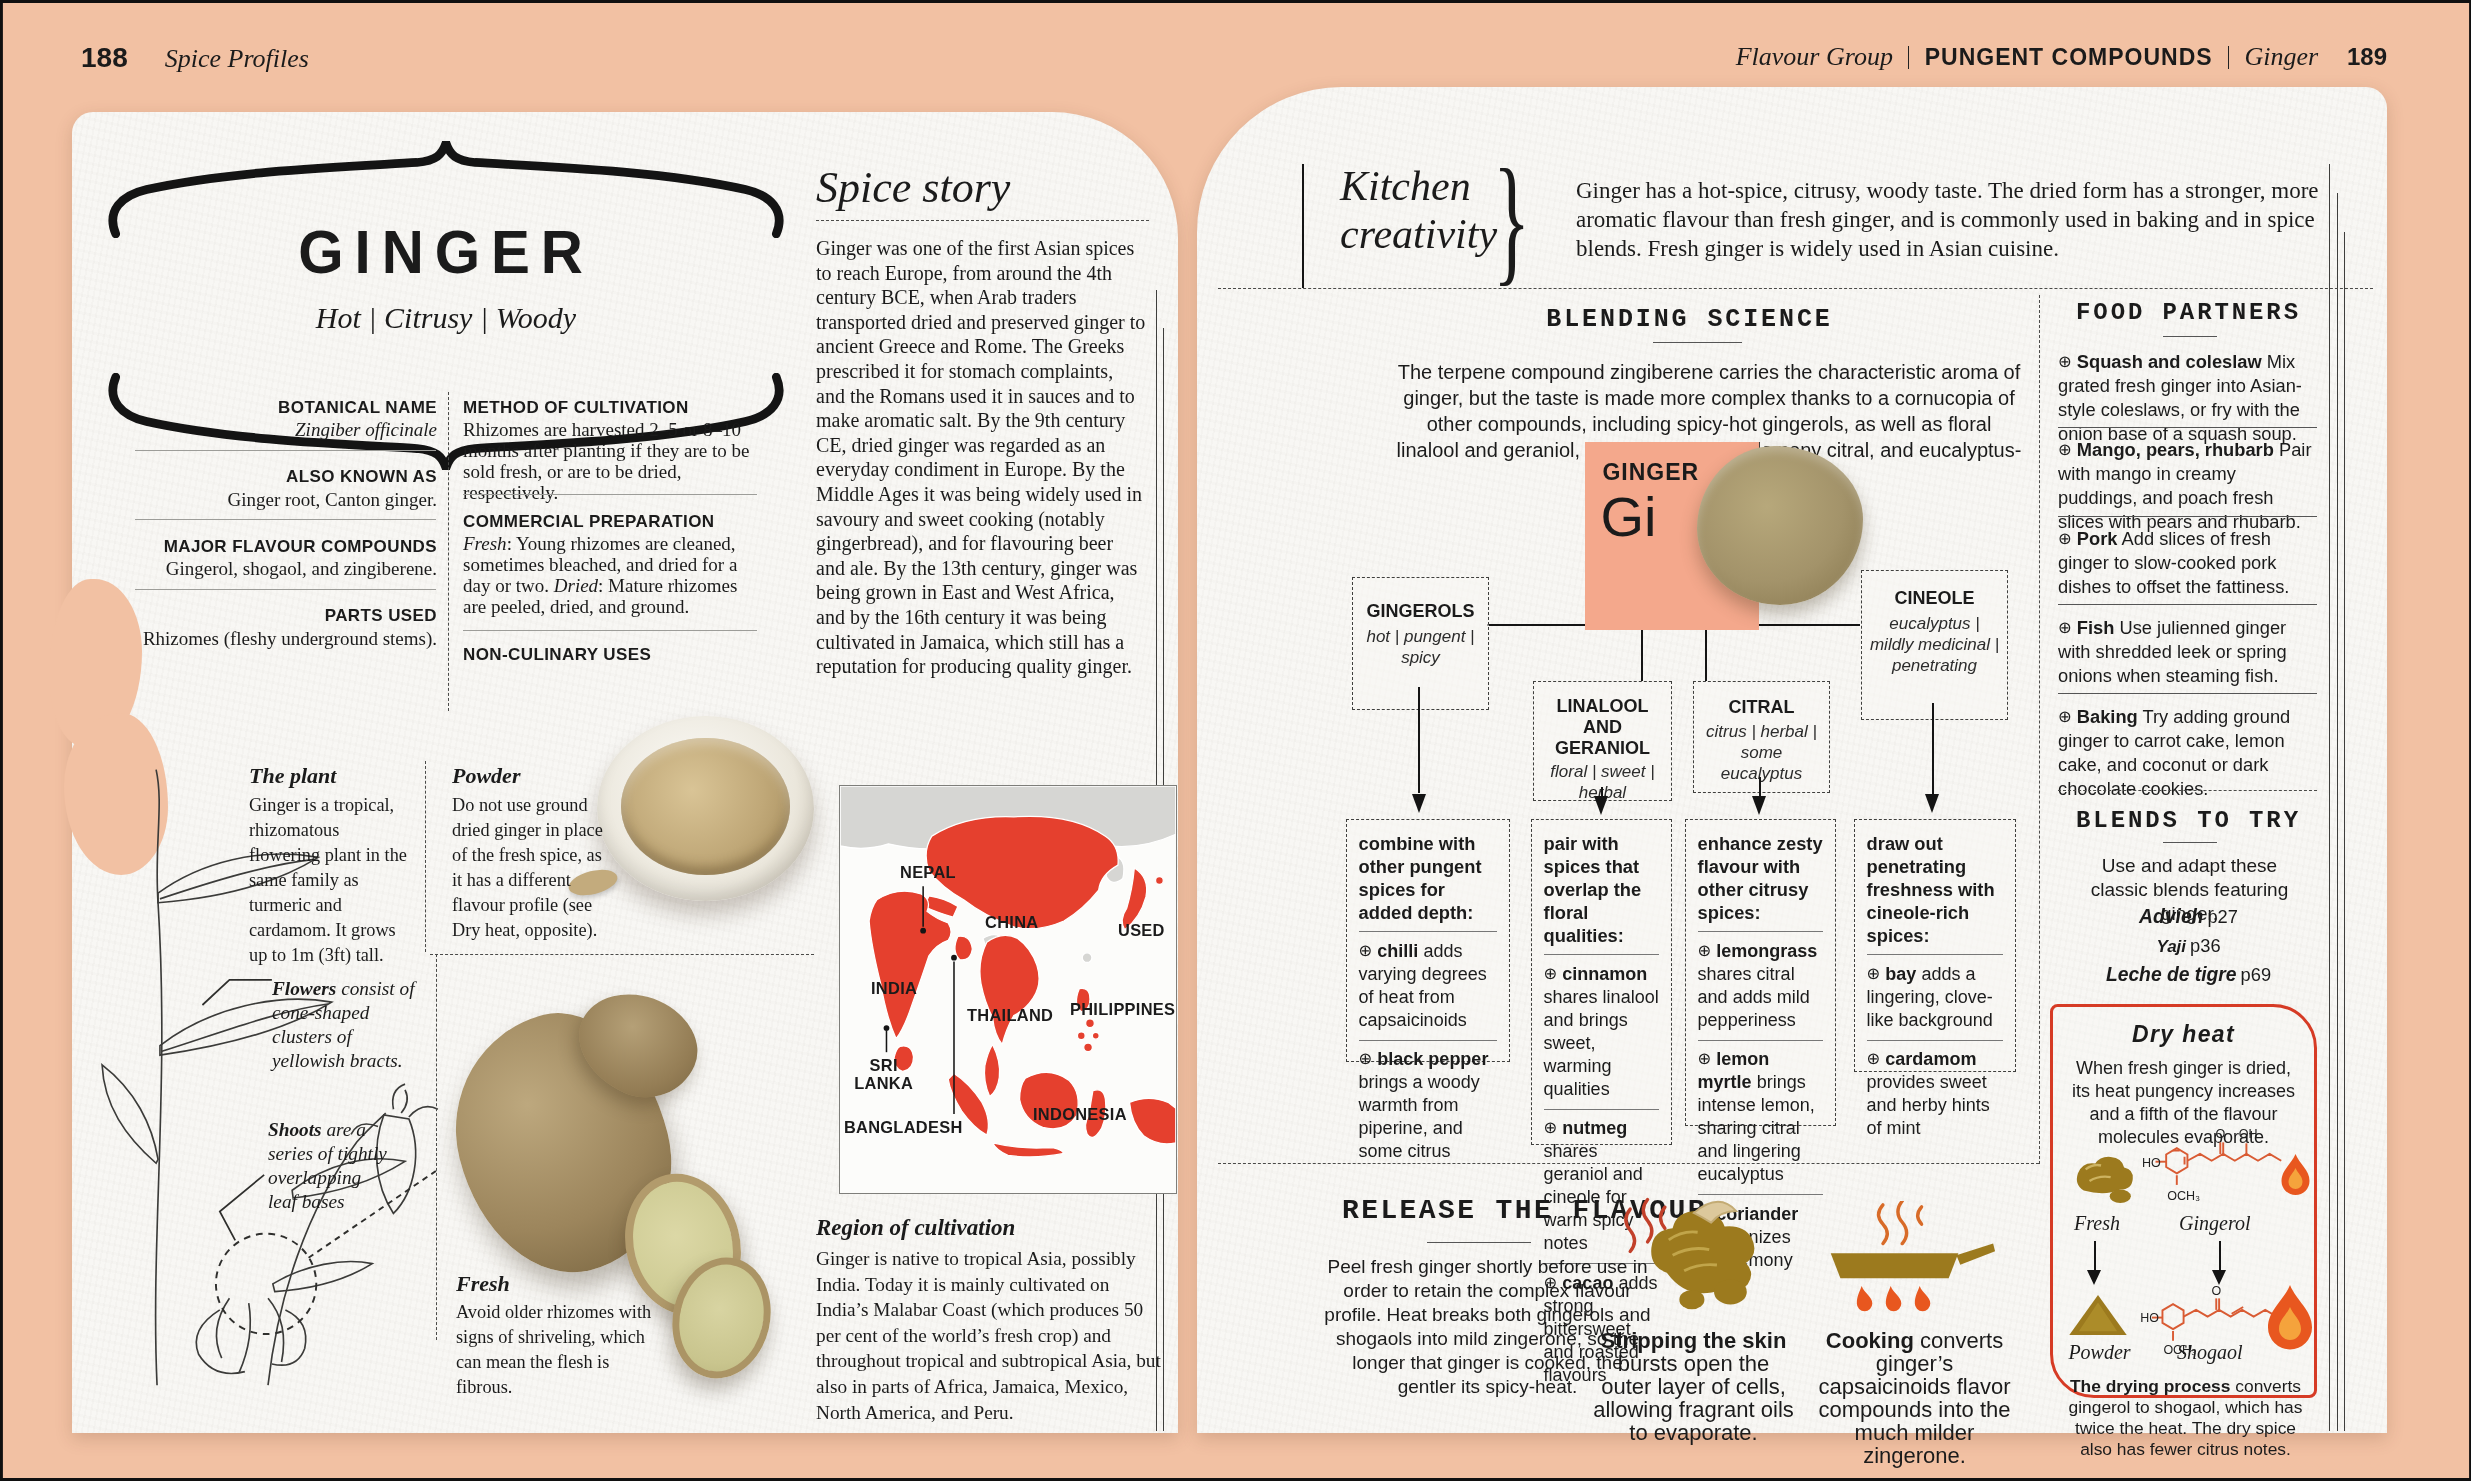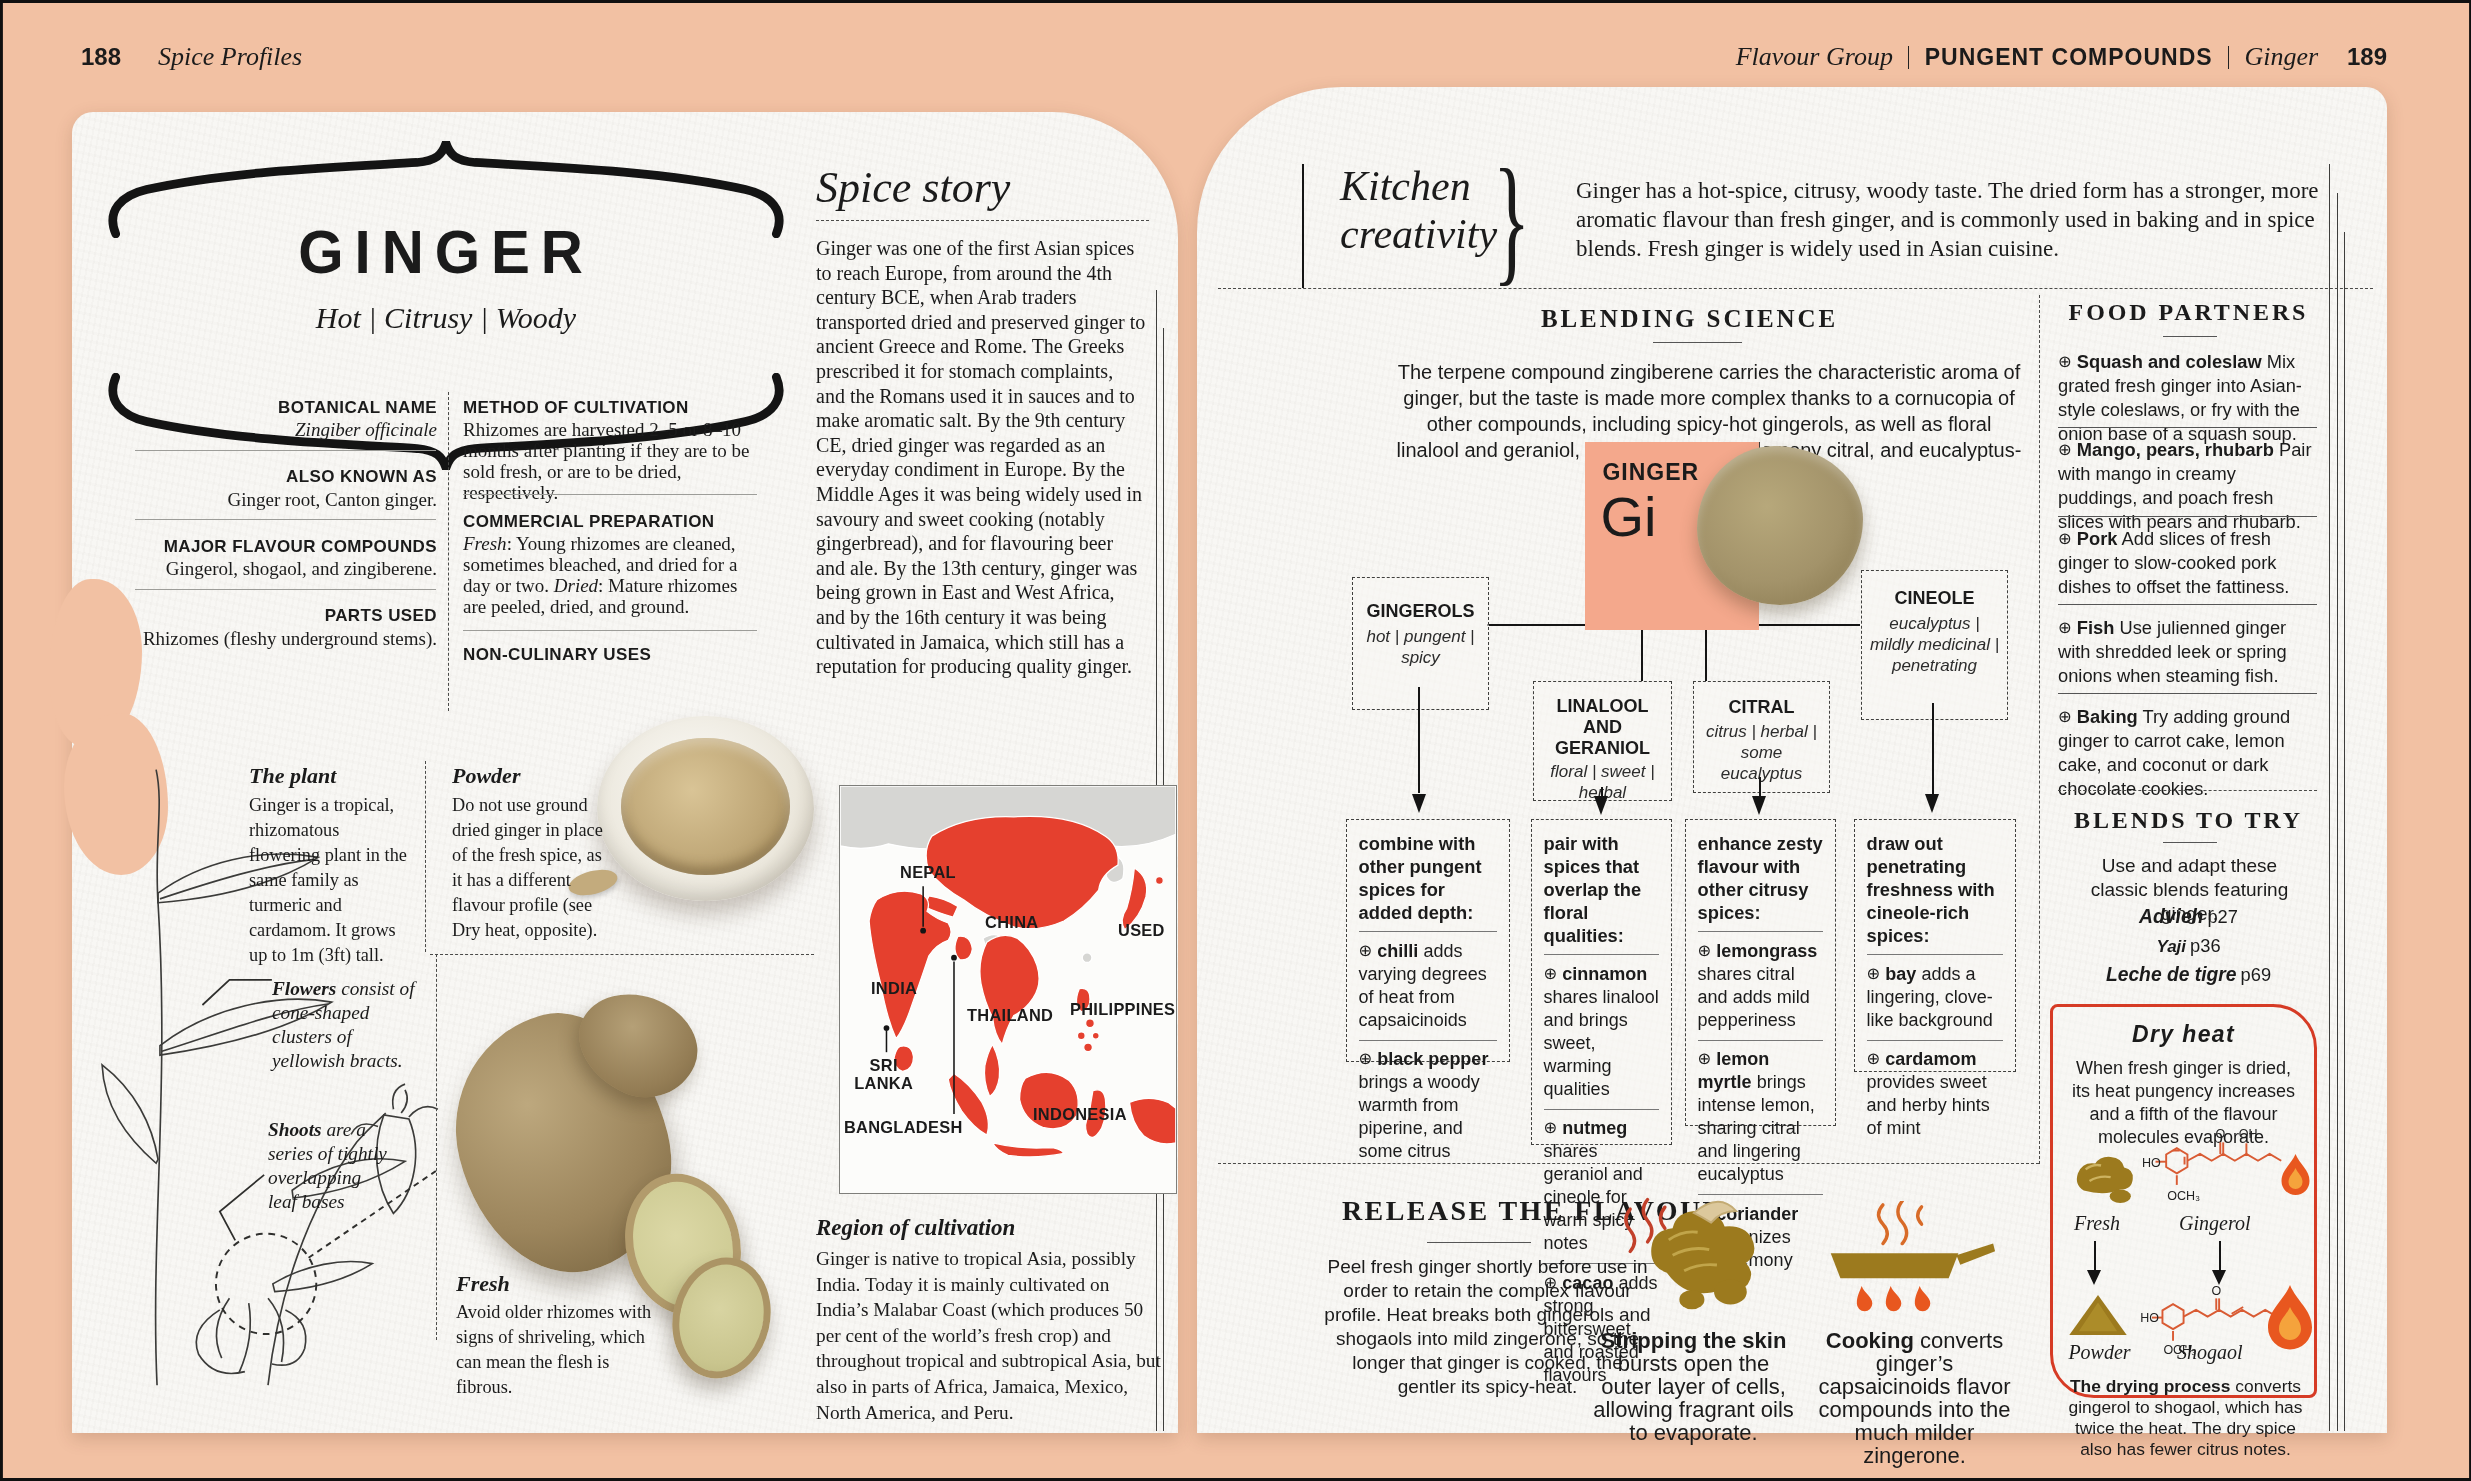--- a/index.html
+++ b/index.html
@@ -16,21 +16,21 @@
   .serif{font-family:"Liberation Serif",serif;}
   .it{font-style:italic;}
   .b{font-weight:bold;}
   .ctr{text-align:center;}
   .rt{text-align:right;}
   .lbl{font-family:"Liberation Sans",sans-serif;font-weight:bold;font-size:17px;letter-spacing:0.4px;}
   .val{font-size:19px;line-height:21px;}
   .rule{border-top:1px solid #9d9d99;height:0;}
   .dashv{border-left:1.9px dashed #4a4a48;width:0;}
   .dashh{border-top:1.9px dashed #4a4a48;height:0;}
-  .sechead{font-family:Liberation Serif, serif;font-weight:bold;letter-spacing:2.9px;font-size:24px;}
+  .sechead{font-family:Liberation Mono, monospace;font-weight:bold;letter-spacing:2.9px;font-size:24px;}
   .boxdash{border:1.9px dashed #3f3f3d;background:rgba(248,247,244,.6);}
   .compname{font-family:"Liberation Sans",sans-serif;font-weight:bold;font-size:18px;line-height:21px;}
   .compqual{font-family:"Liberation Sans",sans-serif;font-style:italic;font-size:17px;line-height:21px;color:#2c2c2c;}
   .colhead{font-family:"Liberation Sans",sans-serif;font-weight:bold;font-size:18.3px;line-height:23px;}
   .colitem{font-family:"Liberation Sans",sans-serif;font-size:18px;line-height:23px;}
   .oplus{font-size:16.4px;position:relative;top:-1px;}
   .fpitem{font-family:"Liberation Sans",sans-serif;font-size:18.3px;line-height:24px;}
   .capserif{font-size:18.3px;line-height:25px;}
   .caplead{font-weight:bold;font-style:italic;font-size:22px;}
   .relcap{font-family:"Liberation Sans",sans-serif;font-size:22px;line-height:23px;text-align:center;}
@@ -40,21 +40,21 @@
   .vline{position:absolute;width:1.9px;background:#141414;}
   .hline{position:absolute;height:1.9px;background:#141414;}
   .blob{position:absolute;}
 </style>
 </head>
 <body>
 
 <div id="spread">
 
   <div class="a" style="left:81px;top:42px;display:flex;align-items:baseline;gap:37px;">
-    <span class="sans b" style="font-size:24px;">188</span>
+    <span class="sans b" style="font-size:28px;">188</span>
     <span class="serif it" style="font-size:26px;">Spice Profiles</span>
   </div>
   <div class="a" style="right:85px;top:42px;display:flex;align-items:baseline;gap:15.4px;">
     <span class="serif it" style="font-size:26px;">Flavour Group</span>
     <span style="display:inline-block;width:0;border-left:1.9px solid #222;height:23px;position:relative;top:3.9px;"></span>
     <span class="sans b" style="font-size:23px;letter-spacing:1px;">PUNGENT COMPOUNDS</span>
     <span style="display:inline-block;width:0;border-left:1.9px solid #222;height:23px;position:relative;top:3.9px;"></span>
     <span class="serif it" style="font-size:26px;">Ginger</span>
     <span class="sans b" style="font-size:24px;margin-left:13.5px;">189</span>
   </div>

